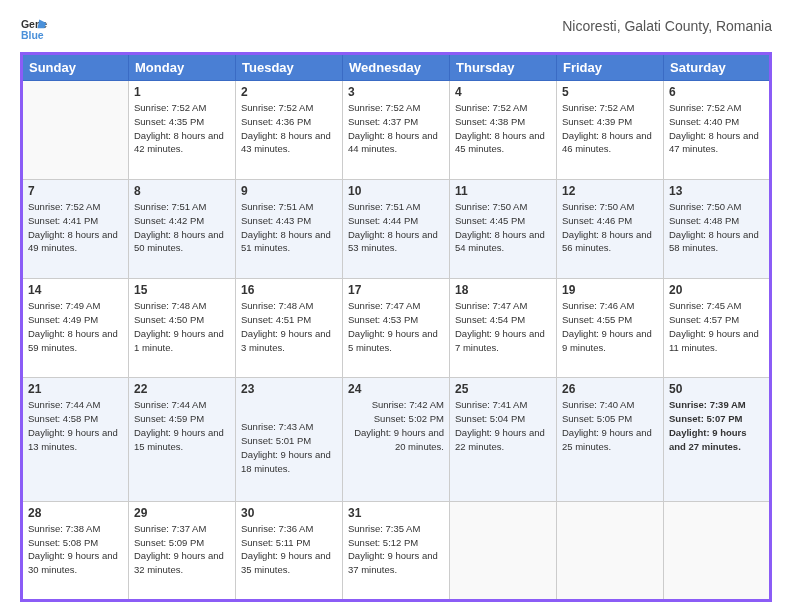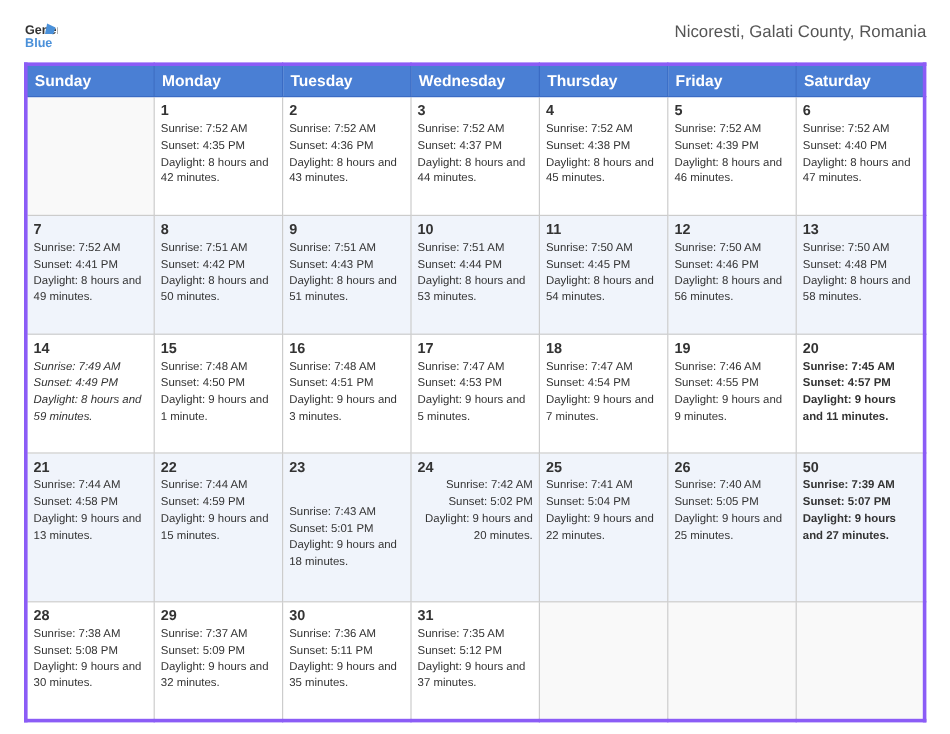--- a/index.html
+++ b/index.html
@@ -199,21 +199,21 @@
           <td>
             <div class="day-number">13</div>
             <div class="day-info" style="white-space: pre-line;">Sunrise: 7:50 AM
 Sunset: 4:48 PM
 Daylight: 8 hours and 58 minutes.</div>
           </td>
         </tr>
         <tr>
           <td>
             <div class="day-number">14</div>
-            <div class="day-info" style="white-space: pre-line; font-style: italic;">Sunrise: 7:49 AM
+            <div class="day-info" style="white-space: pre-line;">Sunrise: 7:49 AM
 Sunset: 4:49 PM
 Daylight: 8 hours and 59 minutes.</div>
           </td>
           <td>
             <div class="day-number">15</div>
             <div class="day-info" style="white-space: pre-line;">Sunrise: 7:48 AM
 Sunset: 4:50 PM
 Daylight: 9 hours and 1 minute.</div>
           </td>
           <td>
@@ -235,21 +235,21 @@
 Daylight: 9 hours and 7 minutes.</div>
           </td>
           <td>
             <div class="day-number">19</div>
             <div class="day-info" style="white-space: pre-line;">Sunrise: 7:46 AM
 Sunset: 4:55 PM
 Daylight: 9 hours and 9 minutes.</div>
           </td>
           <td>
             <div class="day-number">20</div>
-            <div class="day-info" style="white-space: pre-line; font-weight: bold;">Sunrise: 7:45 AM
+            <div class="day-info" style="white-space: pre-line;">Sunrise: 7:45 AM
 Sunset: 4:57 PM
 Daylight: 9 hours and 11 minutes.</div>
           </td>
         </tr>
         <tr class="row-shaded">
           <td>
             <div class="day-number">21</div>
             <div class="day-info" style="white-space: pre-line;">Sunrise: 7:44 AM
 Sunset: 4:58 PM
 Daylight: 9 hours and 13 minutes.</div>

